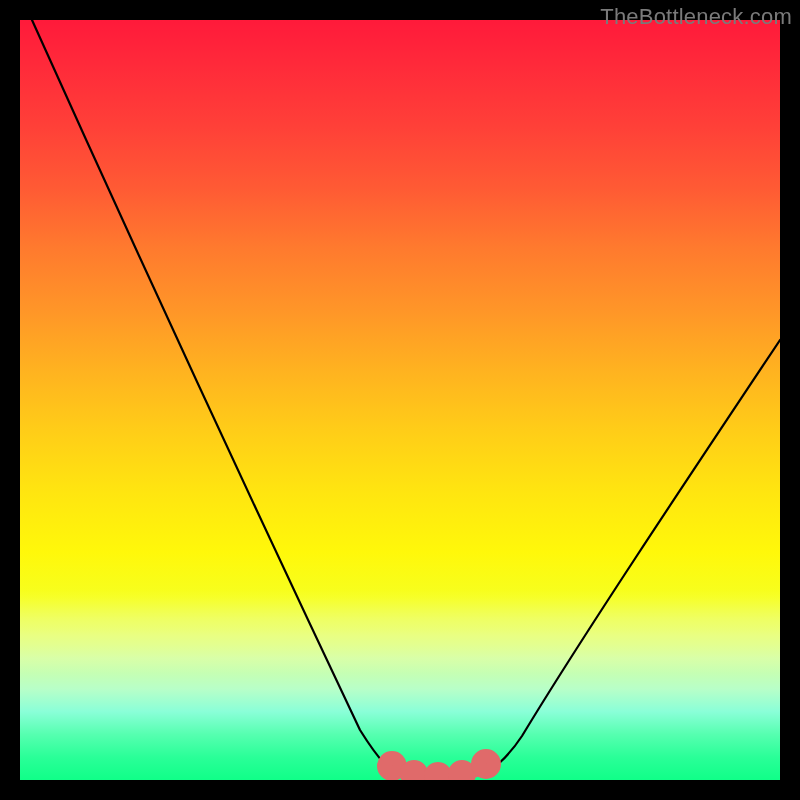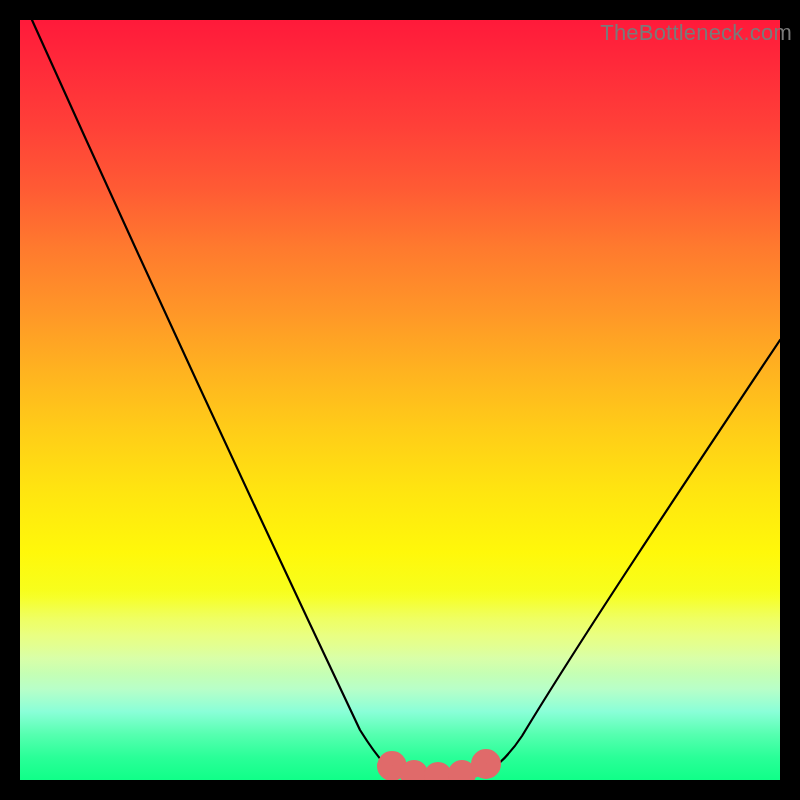--- a/index.html
+++ b/index.html
@@ -73,21 +73,21 @@
   }
   .curves {
     position: absolute;
     left: 0;
     top: 0;
     width: 760px;
     height: 760px;
   }
   .watermark {
     position: absolute;
-    top: 20px;
+    top: 4px;
     right: 8px;
     color: #7a7a7a;
     font-size: 22px;
     font-weight: 500;
     letter-spacing: 0.2px;
     user-select: none;
   }
 </style>
 </head>
 <body>

